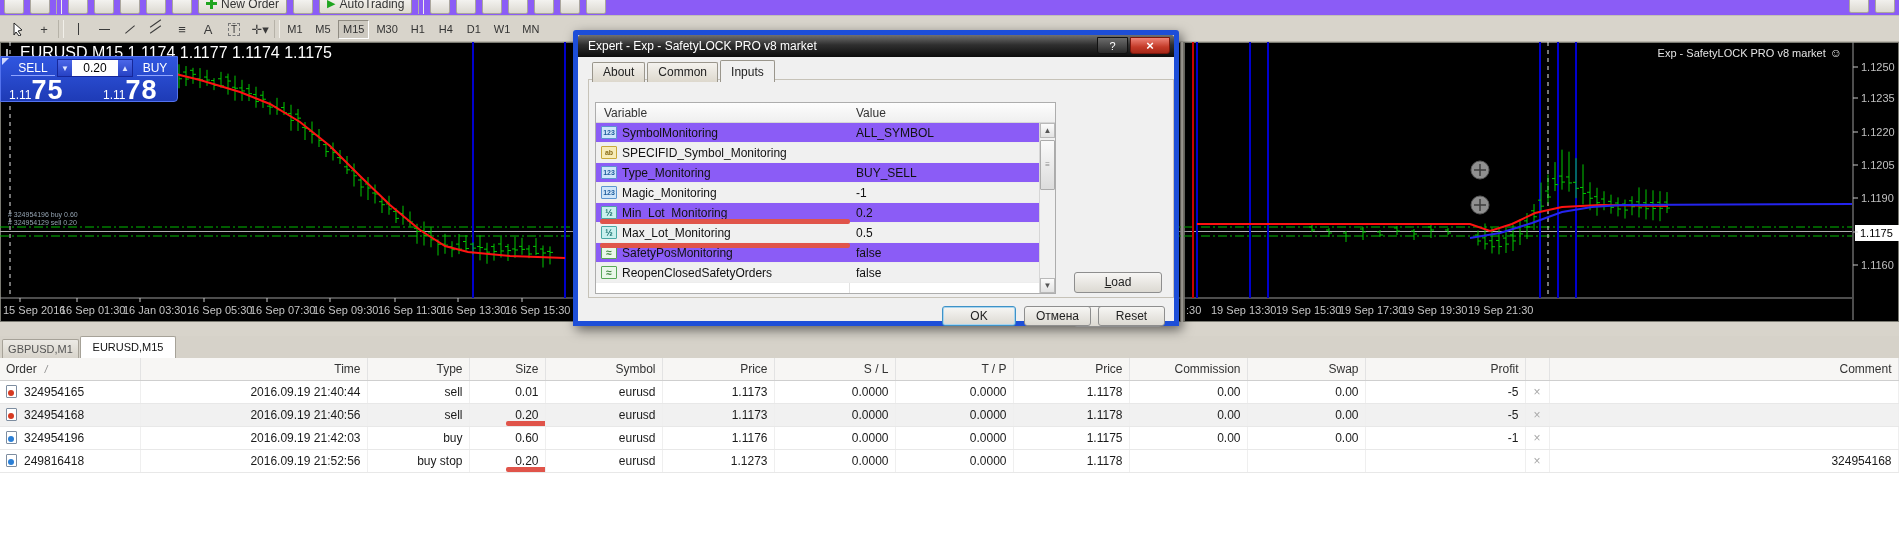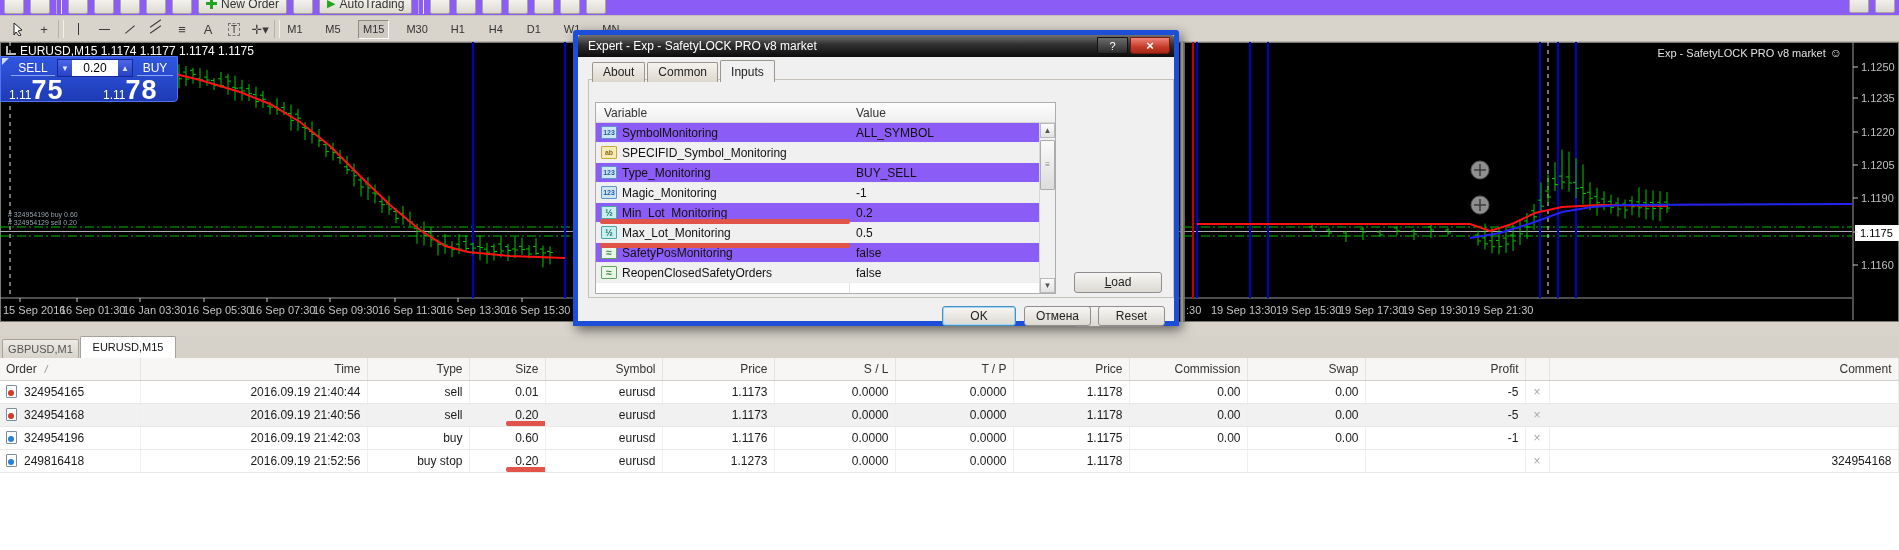--- a/index.html
+++ b/index.html
@@ -38,21 +38,21 @@
   .lwin{position:absolute;left:0;top:42px;width:1181px;height:280px;background:#000;border:1px solid #7a7a72;border-right:none;}
   .winsep{position:absolute;left:1180px;top:42px;width:4px;height:280px;background:#c9c5bc;border-left:1px solid #8f8b82;border-right:1px solid #8f8b82;}
   .rwin{position:absolute;left:1184px;top:42px;width:715px;height:280px;background:#000;border:1px solid #7a7a72;}
   .tlabel{position:absolute;top:217px;font-size:11px;color:#c4c4c4;white-space:nowrap;}
   .lwin .tlabel,.rwin .tlabel{top:261px;}
   .plabel{position:absolute;left:676px;font-size:11px;color:#c0c0c0;white-space:nowrap;}
   .pbox{position:absolute;left:670px;top:182px;width:45px;height:16px;background:#fff;color:#000;font-size:11px;
         display:flex;align-items:center;padding-left:5px;}
   .ealabel{position:absolute;right:56px;top:3px;font-size:11px;color:#e2e2e2;white-space:nowrap;}
   .ealabel .smiley{margin-left:4px;font-size:12px;color:#e2e2e2;}
-  .ohlc{position:absolute;left:6px;top:44px;z-index:3;color:#fff;font-size:12px;white-space:nowrap;}
+  .ohlc{position:absolute;left:6px;top:44px;z-index:3;color:#fff;font-size:16px;white-space:nowrap;}
   .ohlc .mini{display:inline-block;width:10px;height:9px;margin-right:4px;border-left:2px solid #bbb;border-bottom:2px solid #bbb;}
   .lvl{position:absolute;left:8px;z-index:3;font-size:7px;color:#94a3b1;white-space:nowrap;}
 
   
   .tpanel{position:absolute;left:0;top:56px;width:178px;height:46px;z-index:3;
           background:linear-gradient(#3056e0,#1e3bb6);border:1px solid #5372ee;border-radius:0 0 4px 0;}
   .tpanel .corner{position:absolute;left:1px;top:1px;width:0;height:0;border-left:7px solid #cfd8ff;border-bottom:7px solid transparent;}
   .tpx{position:absolute;font-size:12px;color:#fff;}
   .sellbtn{left:10px;top:3px;width:44px;height:16px;text-align:center;line-height:16px;border-bottom:1px solid #8fa4ff;}
   .buybtn{left:136px;top:3px;width:36px;height:16px;text-align:center;line-height:16px;border-bottom:1px solid #8fa4ff;}
@@ -207,21 +207,21 @@
           <i></i>
         </span>
       </span>
     <span class="tool">≡</span>
     <span class="tool">A</span>
     <span class="tool">
         <span class="tbox">T</span>
       </span>
     <span class="tool">✛▾</span>
     <span class="vsep"></span>
-    <span id="tfbar" style="display:flex;gap:12px;">
+    <span id="tfbar" style="display:flex;gap:2px;">
         <span class="tfbtn">M1</span>
         <span class="tfbtn">M5</span>
         <span class="tfbtn active">M15</span>
         <span class="tfbtn">M30</span>
         <span class="tfbtn">H1</span>
         <span class="tfbtn">H4</span>
         <span class="tfbtn">D1</span>
         <span class="tfbtn">W1</span>
         <span class="tfbtn">MN</span>
       </span>

